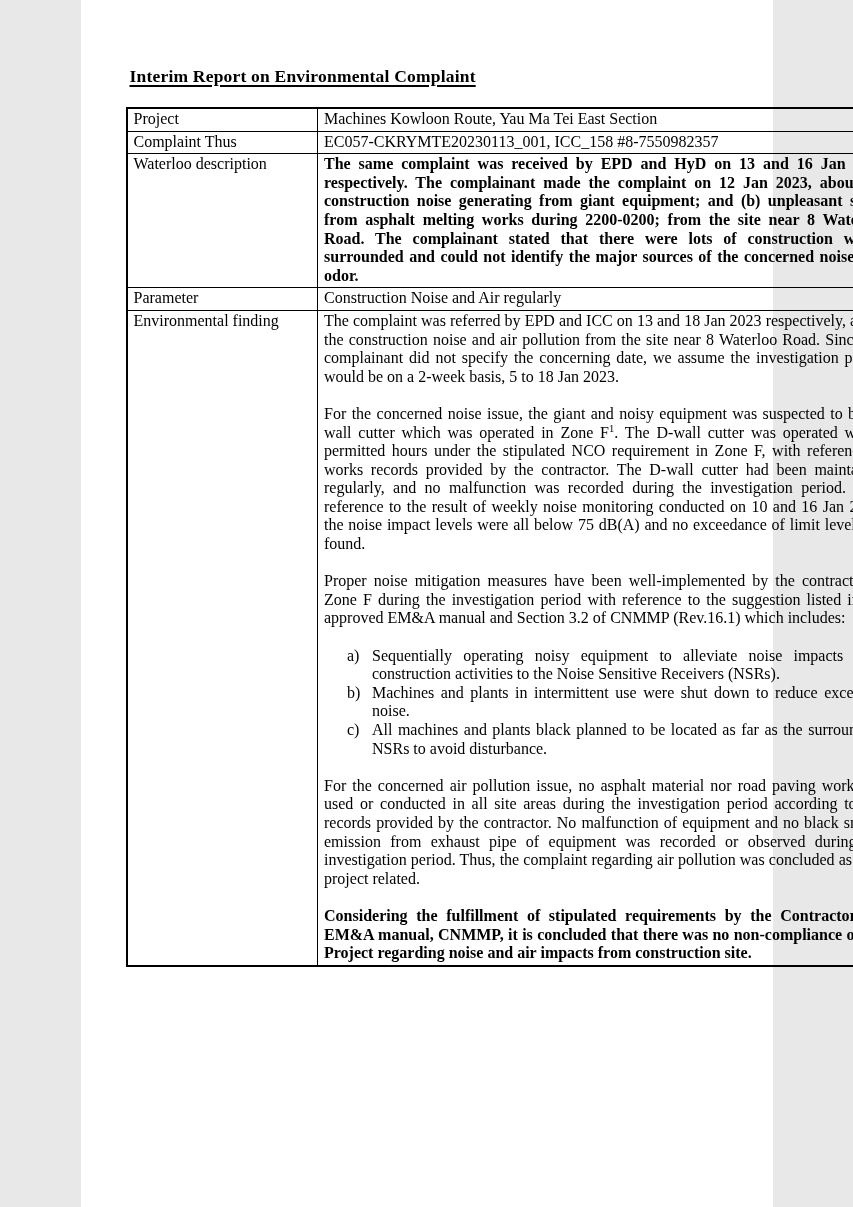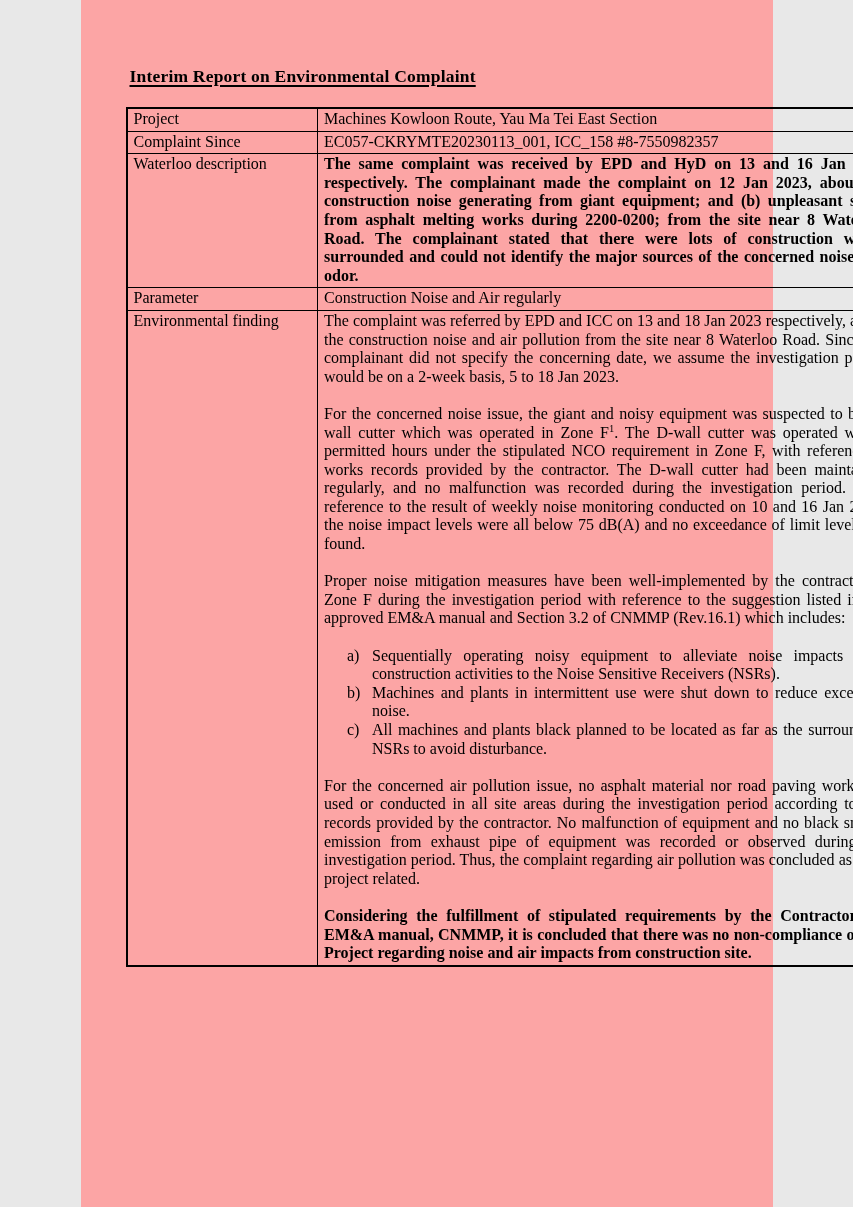--- a/index.html
+++ b/index.html
@@ -2,21 +2,21 @@
 <html><head>
 <meta charset="utf-8">
 <style>
   * { box-sizing: border-box; }
   html, body { margin: 0; padding: 0; background: #e8e8e8; }
   .page {
     position: relative;
     width: 692px;
     height: 1207px;
     margin: 0 auto;
-    background: #fca5a5;
+    background: #ffffff;
     font-family: "Liberation Serif", serif;
     color: #000000;
     -webkit-font-smoothing: antialiased;
   }
   .doc-title {
     position: absolute;
     left: 49px;
     top: 66px;
     margin: 0;
     font-size: 17.5px;
@@ -76,21 +76,21 @@
   <h1 class="doc-title">Interim Report on Environmental Complaint</h1>
 
   <table class="report-table">
     <tbody>
       <tr>
         <td class="label-cell">Project</td>
         <td class="value-cell">Machines Kowloon Route, Yau Ma Tei East Section</td>
       </tr>
 
       <tr>
-        <td class="label-cell">Complaint Since</td>
+        <td class="label-cell">Complaint Thus</td>
         <td class="value-cell">EC057-CKRYMTE20230113_001, ICC_158 #8-7550982357</td>
       </tr>
 
       <tr>
         <td class="label-cell">Waterloo description</td>
         <td class="value-cell">
           <div class="para last">The same complaint was received by EPD and HyD on 13 and 16 Jan 2023 respectively. The complainant made the complaint on 12 Jan 2023, about (a) construction noise generating from giant equipment; and (b) unpleasant smell from asphalt melting works during 2200-0200; from the site near 8 Waterloo Road. The complainant stated that there were lots of construction works surrounded and could not identify the major sources of the concerned noise and odor.</div>
         </td>
       </tr>
 

